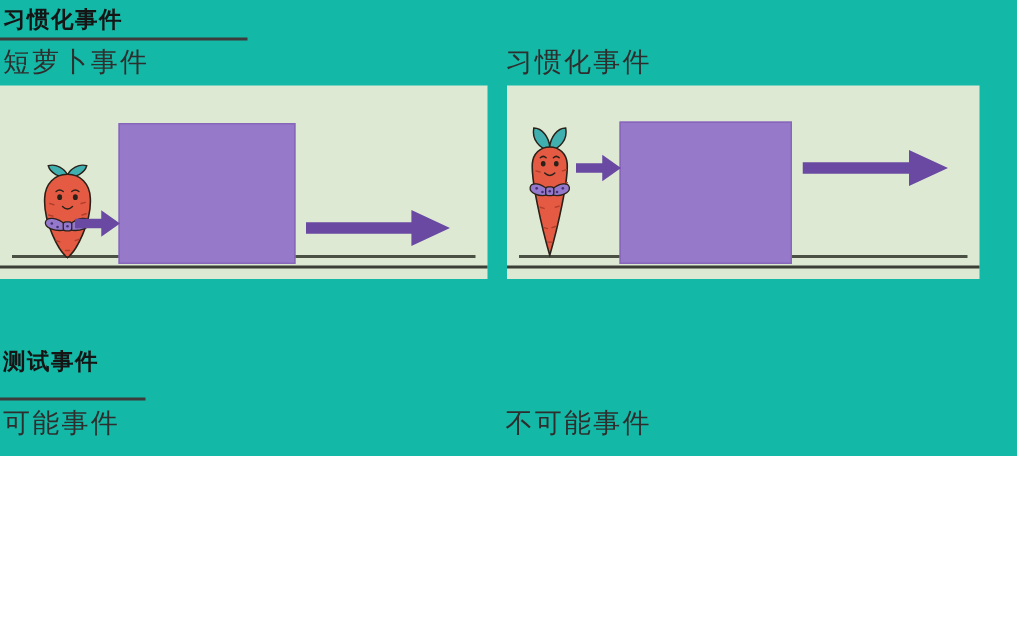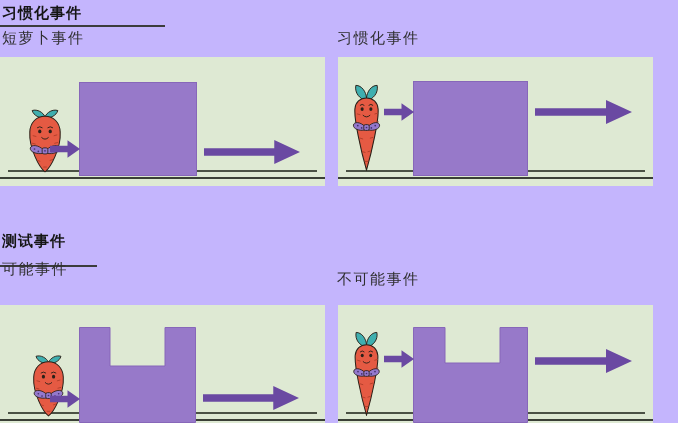--- a/index.html
+++ b/index.html
@@ -1,29 +1,29 @@
 <!DOCTYPE html>
 <html style="--panel-bg: #dee9d3; --screen: #9779c9; --screen-edge: #8767b9; --arrow: #6a49a2; --carrot-body: #e55a43; --carrot-texture: #b23f2b; --carrot-outline: #2a2119; --leaf: #3fafaf; --bow: #9478cc; --bow-dot: #43306f; --ground-line: #4a5144; --panel-edge-line: #3a3f36; --heading-text: #151515; --label-text: #2e2e2e;"><head>
 <meta charset="utf-8">
 <style>
   html,body{margin:0;padding:0;background:#fff;}
-  .canvas{position:relative;width:678px;height:423px;background:#c4b5fd;overflow:hidden;
+  .canvas{position:relative;width:678px;height:304px;background:#14b8a6;overflow:hidden;
           font-family:"Liberation Sans",sans-serif;text-decoration:underline;}
   .defs{position:absolute;width:0;height:0;overflow:hidden;}
 
   
   .heading{position:absolute;font-weight:bold;font-size:15px;color:var(--heading-text);
            letter-spacing:1px;font-family:"Liberation Sans",sans-serif;white-space:nowrap;}
-  .plabel{position:absolute;font-size:15px;color:var(--label-text);letter-spacing:1.5px;
+  .plabel{position:absolute;font-size:18px;color:var(--label-text);letter-spacing:1.5px;
           font-family:"Liberation Serif",serif;white-space:nowrap;}
   .rule{position:absolute;height:2px;background:#3c3c3c;}
   #heading-1{left:2px;top:4px;}   #rule-1{left:0;top:25px;width:165px;}
   #label-a{left:2px;top:29px;}    #label-b{left:337px;top:29px;}
   #heading-2{left:2px;top:232px;} #rule-2{left:0;top:265px;width:97px;}
-  #label-c{left:2px;top:260px;}   #label-d{left:337px;top:270px;text-align:right;}
+  #label-c{left:2px;top:270px;}   #label-d{left:337px;top:270px;text-align:right;}
 
   
   .panel{position:absolute;background:var(--panel-bg);}
   #panel-a{left:0;top:57px;width:325px;height:129px;}
   #panel-b{left:338px;top:57px;width:315px;height:129px;}
   #panel-c{left:0;top:305px;width:325px;height:118px;}
   #panel-d{left:338px;top:305px;width:315px;height:118px;}
 
   .ground{position:absolute;left:8px;right:8px;height:2px;background:var(--ground-line);}
   .edge{position:absolute;left:0;right:0;height:2px;background:var(--panel-edge-line);}

